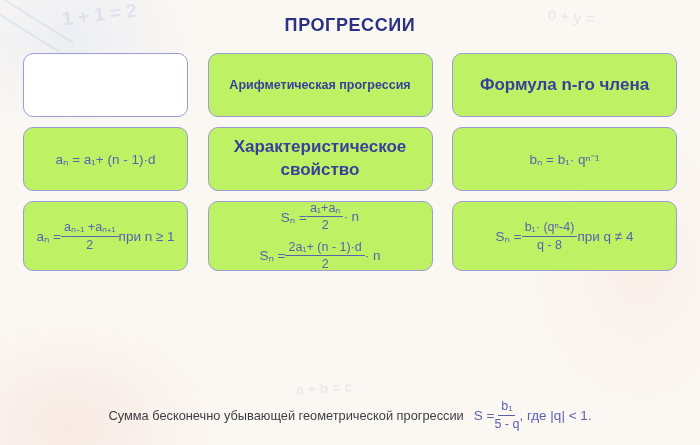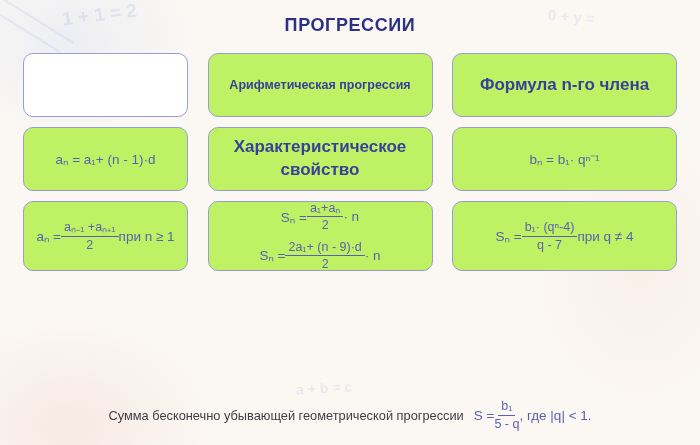--- a/index.html
+++ b/index.html
@@ -116,33 +116,33 @@
         <span>Sₙ =</span>
         <span class="frac">
           <span class="num">a₁+aₙ</span>
           <span class="den">2</span>
         </span>
         <span>· n</span>
       </span>
       <span class="fexpr">
         <span>Sₙ =</span>
         <span class="frac">
-          <span class="num">2a₁+ (n - 9)·d</span>
+          <span class="num">2a₁+ (n - 1)·d</span>
           <span class="den">2</span>
         </span>
         <span>· n</span>
       </span>
     </span>
   </div>
   <div class="card formula-cell">
     <span class="fexpr">
       <span>Sₙ =</span>
       <span class="frac">
         <span class="num">b₁· (qⁿ-4)</span>
-        <span class="den">q - 7</span>
+        <span class="den">q - 8</span>
       </span>
       <span>при q ≠ 4</span>
     </span>
   </div>
 </div>
 
 <div class="footer">
   <span class="footer-text">Сумма бесконечно убывающей геометрической прогрессии</span>
   <span class="fexpr footer-formula">
     <span>S =</span>

